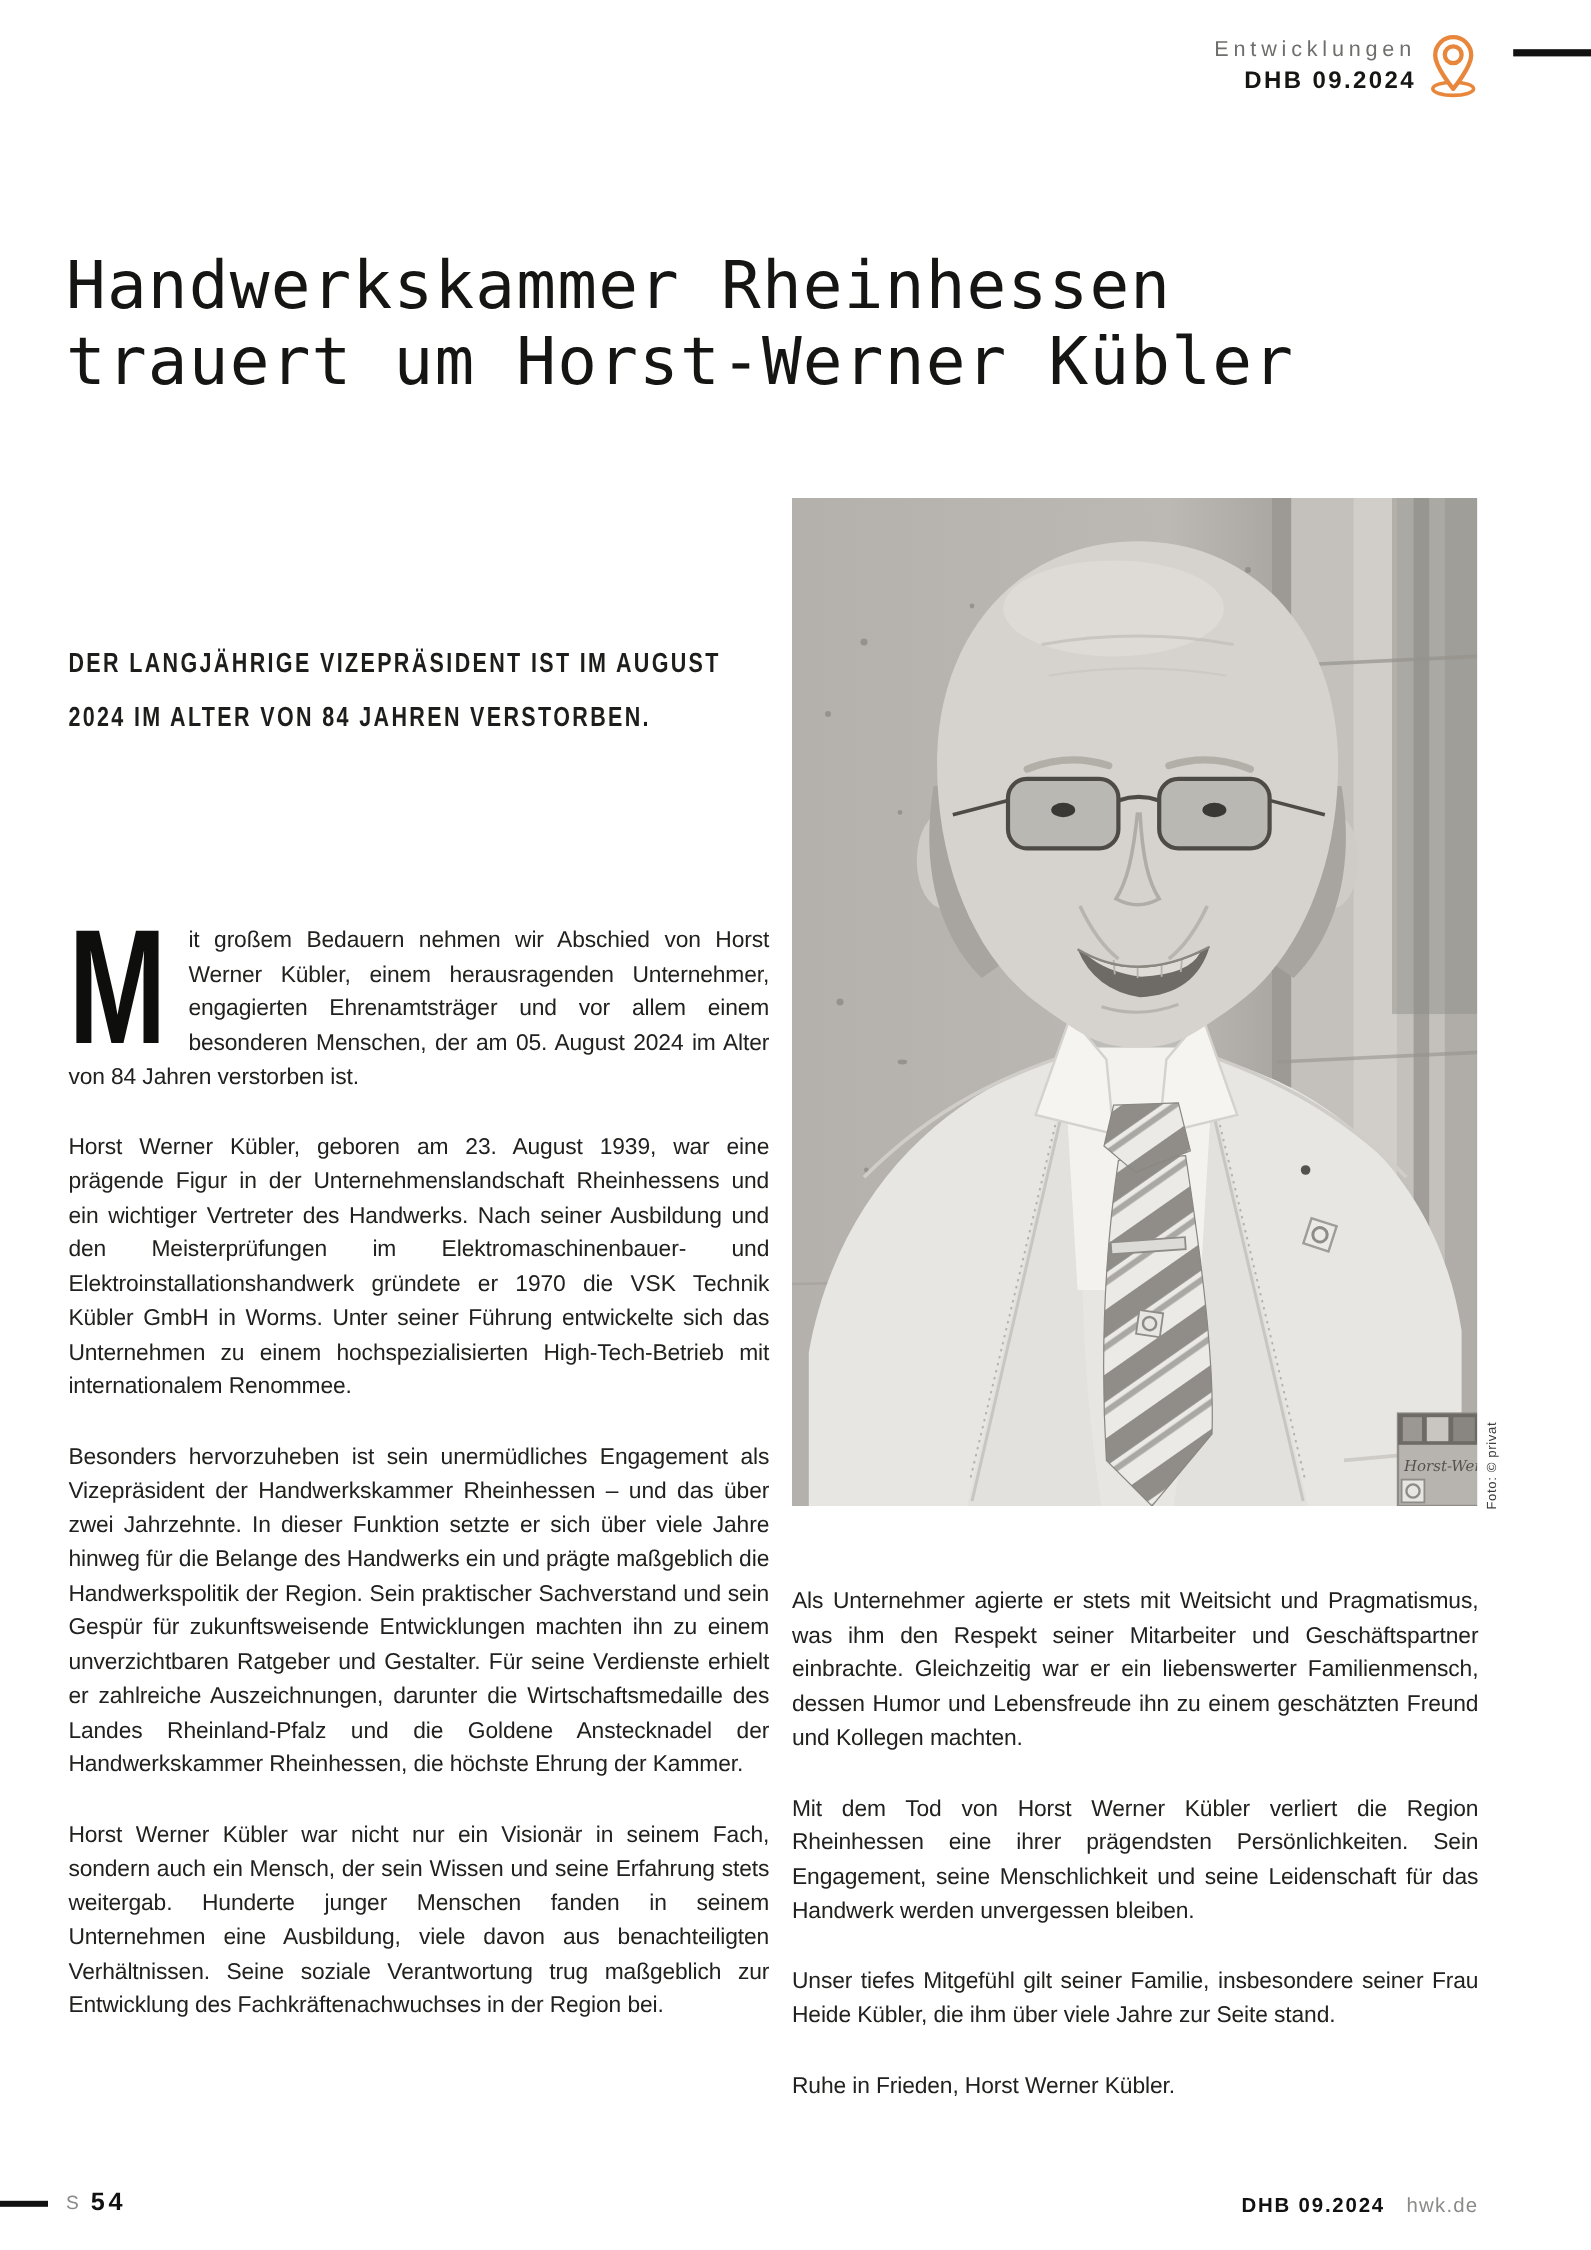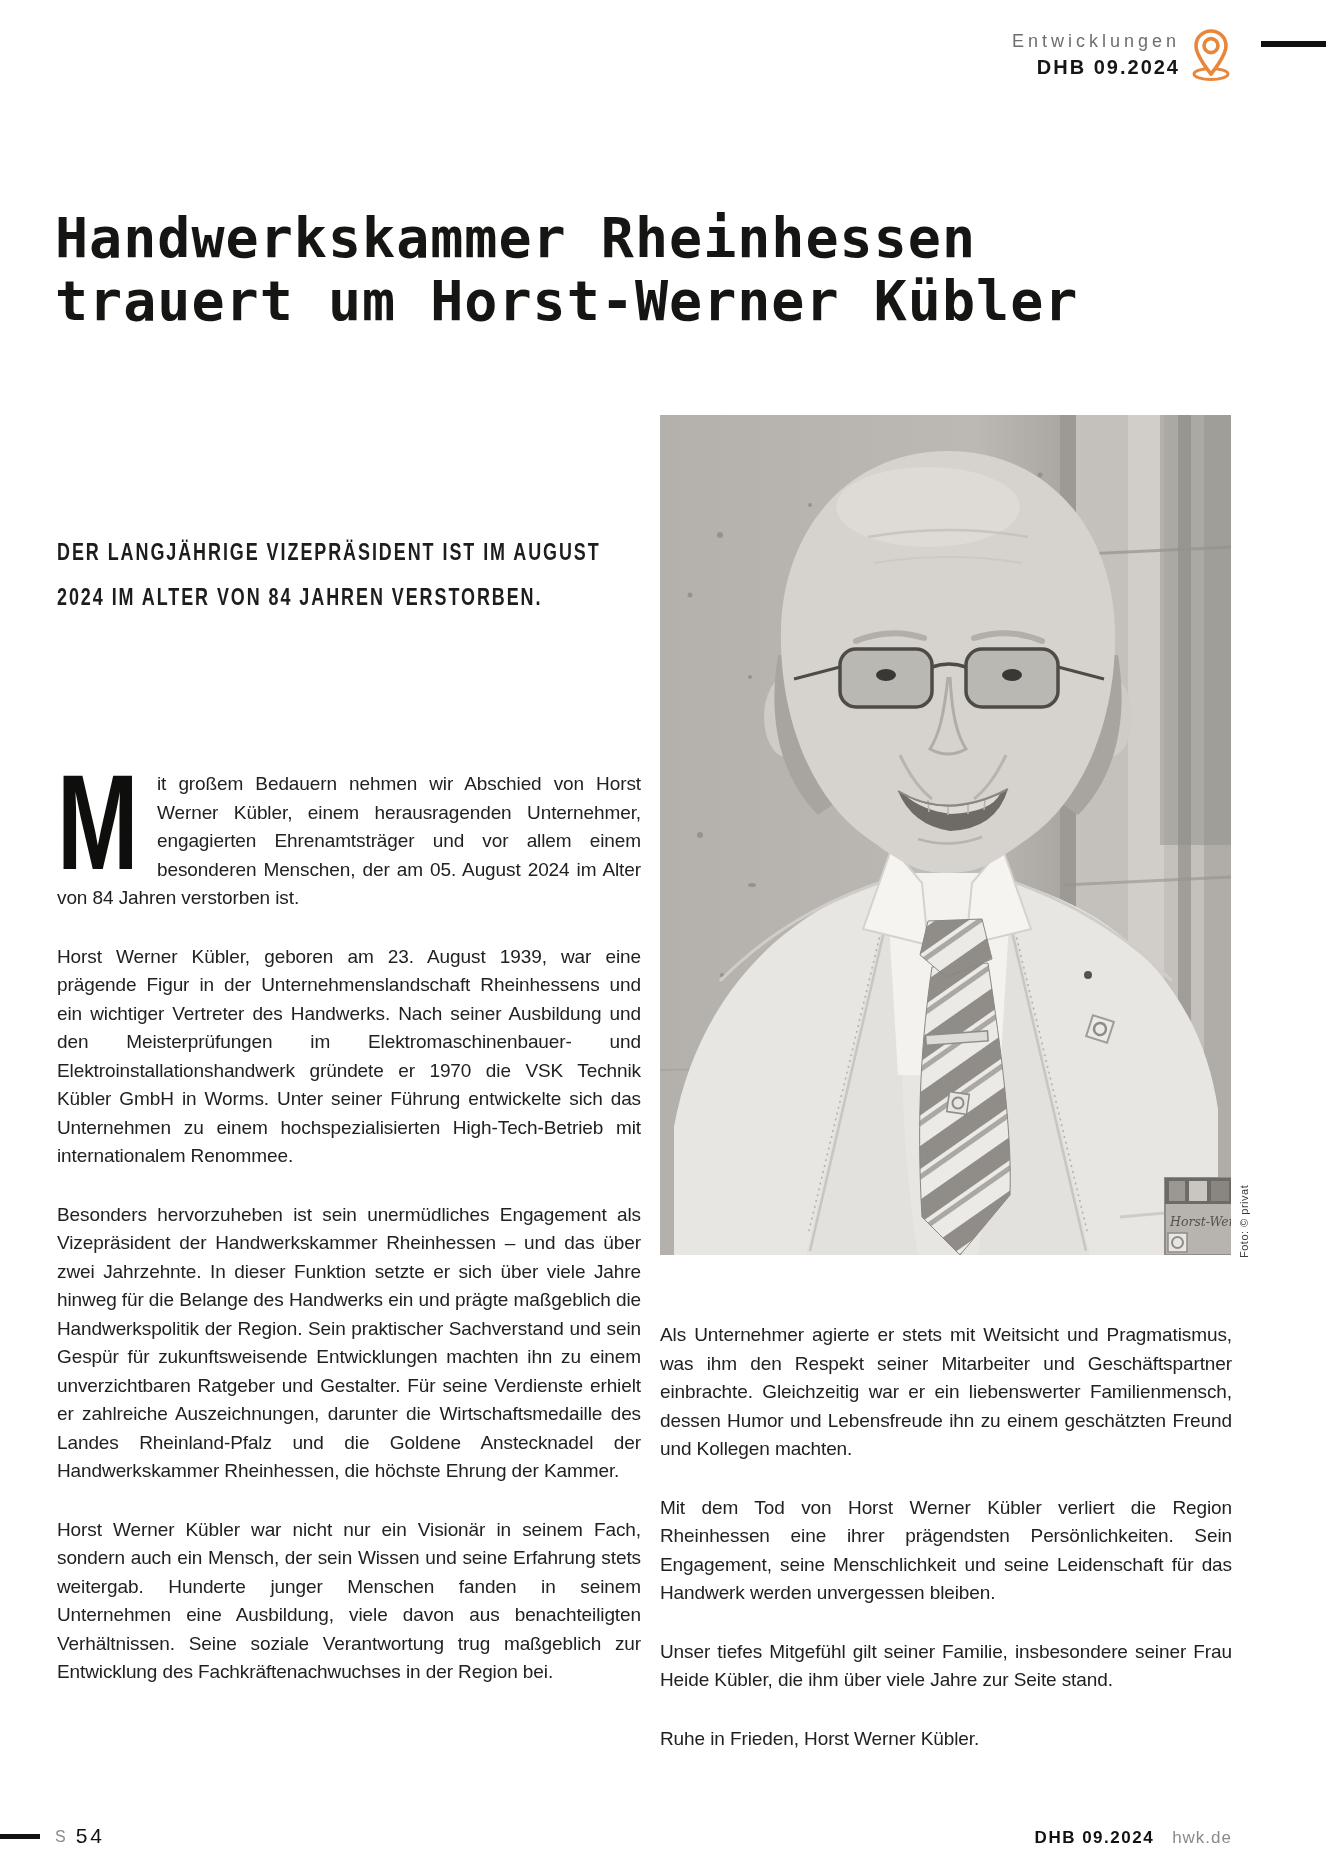--- a/index.html
+++ b/index.html
@@ -35,21 +35,21 @@
   
   .photo{position:absolute;left:660px;top:415px;width:571px;height:840px;overflow:hidden;background:#b6b3ae;}
   .photo svg{display:block;}
   .photo-credit{position:absolute;left:1238px;top:1258px;transform:rotate(-90deg);
                 transform-origin:0 0;font-size:11px;color:#3c3c3a;letter-spacing:.5px;white-space:nowrap;}
 
   
   .footbar{position:absolute;left:0;top:1834px;width:40px;height:5px;background:#111;}
   .pageno{position:absolute;left:55px;top:1824px;white-space:nowrap;}
   .pageno .s{font-size:16px;color:#8a8a88;letter-spacing:2px;vertical-align:1px;}
-  .pageno .n{font-size:21px;font-weight:normal;letter-spacing:3px;color:#111;margin-left:8px;}
+  .pageno .n{font-size:21px;font-weight:bold;letter-spacing:3px;color:#111;margin-left:8px;}
   .footright{position:absolute;right:94px;top:1828px;white-space:nowrap;}
   .footright .iss{font-size:17px;font-weight:bold;letter-spacing:1.5px;color:#111;}
   .footright .site{font-size:17px;color:#8a8a88;letter-spacing:1px;margin-left:18px;text-align:right;}
 </style>
 </head>
 <body>
 
 <div class="page">
 
   <div class="brand">
@@ -58,21 +58,21 @@
   </div>
   <div class="pin">
     <svg width="46" height="56" viewBox="0 0 46 56">
       <ellipse cx="23" cy="47" rx="17" ry="5.5" fill="none" stroke="#E8873B" stroke-width="3"></ellipse>
       <path d="M23,4 C14.6,4 8,10.6 8,19 C8,29 23,47 23,47 C23,47 38,29 38,19 C38,10.6 31.4,4 23,4 Z" fill="#ffffff" stroke="#E8873B" stroke-width="3.6" stroke-linejoin="round"></path>
       <circle cx="23" cy="18.6" r="7" fill="none" stroke="#E8873B" stroke-width="3.6"></circle>
     </svg>
   </div>
   <div class="topbar"></div>
 
-  <h1 class="headline" style="margin:0;font-weight:bold;">
+  <h1 class="headline" style="margin:0;">
     <span style="display:block">Handwerkskammer Rheinhessen</span>
     <span style="display:block">trauert um Horst-Werner Kübler</span>
   </h1>
 
   <div class="standfirst">
     <span style="display:block">DER LANGJÄHRIGE VIZEPRÄSIDENT IST IM AUGUST</span>
     <span style="display:block">2024 IM ALTER VON 84 JAHREN VERSTORBEN.</span>
   </div>
 
   <div class="col-left">

